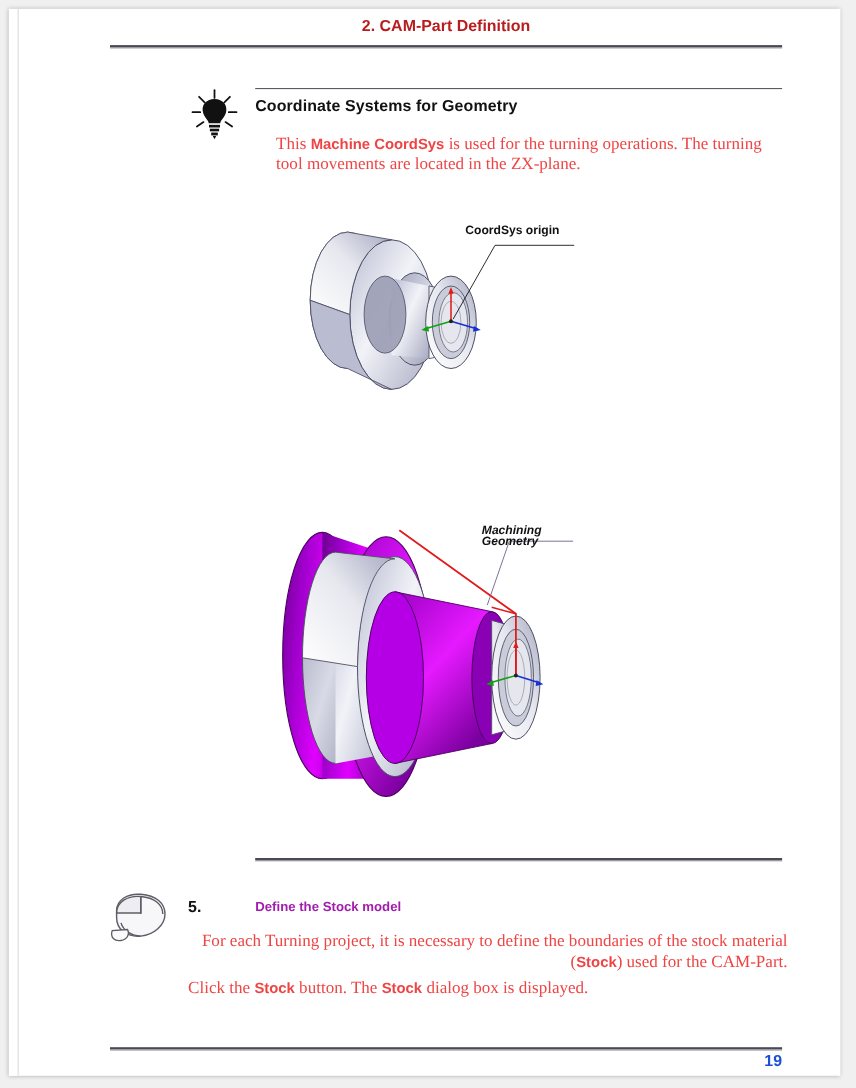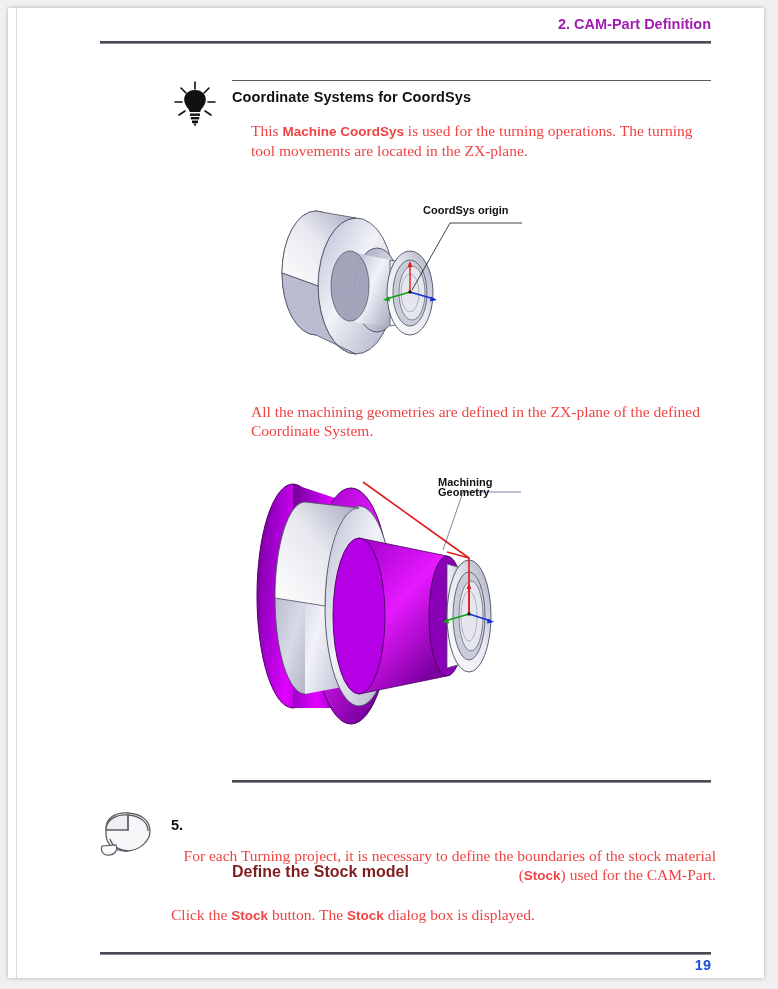--- a/index.html
+++ b/index.html
@@ -32,25 +32,25 @@
     background: #ffffff;
     border-right: 1px solid #dcdcdc;
   }
 
   
   .header {
     position: absolute;
     left: 92px;
     top: 8px;
     width: 611px;
-    text-align: right;
+    text-align: center;
     font-family: "Liberation Sans", sans-serif;
     font-weight: bold;
     font-size: 14.5px;
-    color: #a21caf;
+    color: #b91c1c;
   }
   .header-rule {
     position: absolute;
     left: 92px;
     top: 33px;
     width: 611px;
     height: 0;
     border-top: 2px solid #4a4a55;
     border-bottom: 1px solid #8a8a95;
   }
@@ -88,21 +88,21 @@
     color: #ef4444;
     line-height: 19px;
   }
   .para b { font-family: "Liberation Sans", sans-serif; font-size: 13.5px; font-weight: bold; }
 
   .p1 { left: 243px; top: 113px; width: 465px; }
   .p2 { left: 243px; top: 394px; width: 465px; }
 
   
   .fig1 { position: absolute; left: 230px; top: 160px; width: 300px; height: 215px; }
-  .fig2 { position: absolute; left: 225px; top: 438px; width: 320px; height: 290px; }
+  .fig2 { position: absolute; left: 225px; top: 438px; width: 320px; height: 290px; font-style: italic; }
 
   .callout-label {
     position: absolute;
     font-family: "Liberation Sans", sans-serif;
     font-weight: bold;
     font-size: 11px;
     color: #111111;
     line-height: 10px;
   }
 
@@ -133,26 +133,25 @@
     font-weight: bold;
     font-size: 14.5px;
     color: #111111;
   }
   .step-title {
     position: absolute;
     left: 224px;
     top: 809px;
     font-family: "Liberation Sans", sans-serif;
     font-weight: bold;
-    font-size: 16px;
-    color: #7f1d1d;
-    margin-top: 46px;
+    font-size: 12px;
+    color: #a21caf;
   }
   .p3 { left: 163px; top: 838px; width: 545px; text-align: right; }
-  .p4 { left: 163px; top: 881px; width: 545px; margin-top: 16px; }
+  .p4 { left: 163px; top: 881px; width: 545px; }
 
   
   .footer-rule {
     position: absolute;
     left: 92px;
     top: 944px;
     width: 611px;
     height: 0;
     border-top: 2px solid #4a4a55;
     border-bottom: 1px solid #8a8a95;
@@ -191,21 +190,21 @@
       </g>
       <path d="M24 10 C16 10 12 16 13.5 22 C14.6 26.5 18 28.5 18.8 32 L29.2 32 C30 28.5 33.4 26.5 34.5 22 C36 16 32 10 24 10 Z" fill="#111111"></path>
       <rect x="19" y="33.5" width="10" height="2.4" fill="#111111"></rect>
       <rect x="19.8" y="37" width="8.4" height="2.4" fill="#111111"></rect>
       <rect x="21" y="40.5" width="6" height="2.6" fill="#111111"></rect>
       <path d="M22.4 43.6 L25.6 43.6 L24 46.6 Z" fill="#111111"></path>
     </svg>
   </div>
 
   <div class="section-rule"></div>
-  <div class="section-title">Coordinate Systems for CoordSys</div>
+  <div class="section-title">Coordinate Systems for Geometry</div>
 
   <div class="para p1">
     <span>This </span><b>Machine CoordSys</b><span> is used for the turning operations. The turning tool movements are located in the ZX-plane.</span>
   </div>
 
   <div class="fig1">
     <svg viewBox="0 0 300 215" width="300" height="215">
       <defs>
         <linearGradient id="g1" x1="0" y1="0" x2="1" y2="1">
           <stop offset="0%" stop-color="#b9bcd2"></stop>
@@ -251,21 +250,20 @@
         <polygon points="145,132 151.2,128.4 152,133.6" fill="#13a013"></polygon>
       </g>
       <circle cx="172" cy="124" r="1.8" fill="#222"></circle>
 
       <line x1="174" y1="122" x2="212" y2="55" stroke="#111" stroke-width="0.8"></line>
       <line x1="212" y1="55" x2="284" y2="55" stroke="#111" stroke-width="0.8"></line>
     </svg>
     <div class="callout-label" style="left:185px; top:37px;">CoordSys origin</div>
   </div>
 
-  <div class="para p2">All the machining geometries are defined in the ZX-plane of the defined Coordinate System.</div>
 
   <div class="fig2">
     <svg viewBox="0 0 320 290" width="320" height="290">
       <defs>
         <linearGradient id="h1" x1="0" y1="0" x2="1" y2="1">
           <stop offset="0%" stop-color="#b9bcd2"></stop>
           <stop offset="45%" stop-color="#f2f3f8"></stop>
           <stop offset="100%" stop-color="#a8abc2"></stop>
         </linearGradient>
         <linearGradient id="h2" x1="0" y1="0" x2="1" y2="1">

